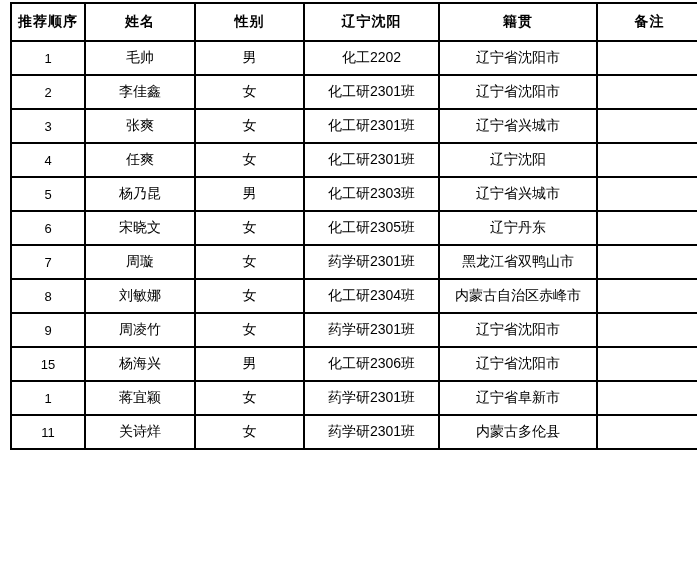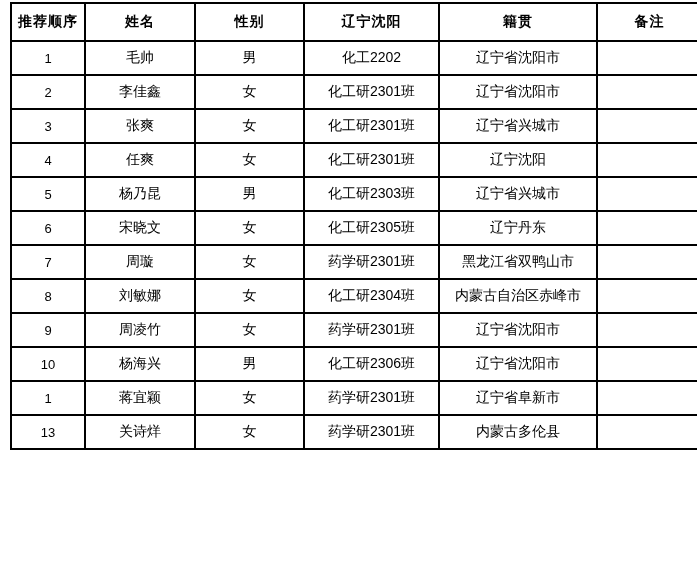--- a/index.html
+++ b/index.html
@@ -139,37 +139,37 @@
         </tr>
         <tr data-name="table-row">
           <td data-name="cell-order">9</td>
           <td data-name="cell-name">周凌竹</td>
           <td data-name="cell-gender">女</td>
           <td data-name="cell-class">药学研2301班</td>
           <td data-name="cell-hometown">辽宁省沈阳市</td>
           <td data-name="cell-remark"></td>
         </tr>
         <tr data-name="table-row">
-          <td data-name="cell-order">10</td>
+          <td data-name="cell-order">15</td>
           <td data-name="cell-name">杨海兴</td>
           <td data-name="cell-gender">男</td>
           <td data-name="cell-class">化工研2306班</td>
           <td data-name="cell-hometown">辽宁省沈阳市</td>
           <td data-name="cell-remark"></td>
         </tr>
         <tr data-name="table-row">
           <td data-name="cell-order">1</td>
           <td data-name="cell-name">蒋宜颖</td>
           <td data-name="cell-gender">女</td>
           <td data-name="cell-class">药学研2301班</td>
           <td data-name="cell-hometown">辽宁省阜新市</td>
           <td data-name="cell-remark"></td>
         </tr>
         <tr data-name="table-row">
-          <td data-name="cell-order">13</td>
+          <td data-name="cell-order">11</td>
           <td data-name="cell-name">关诗烊</td>
           <td data-name="cell-gender">女</td>
           <td data-name="cell-class">药学研2301班</td>
           <td data-name="cell-hometown">内蒙古多伦县</td>
           <td data-name="cell-remark"></td>
         </tr>
       </tbody>
   </table>
 </div>
 

